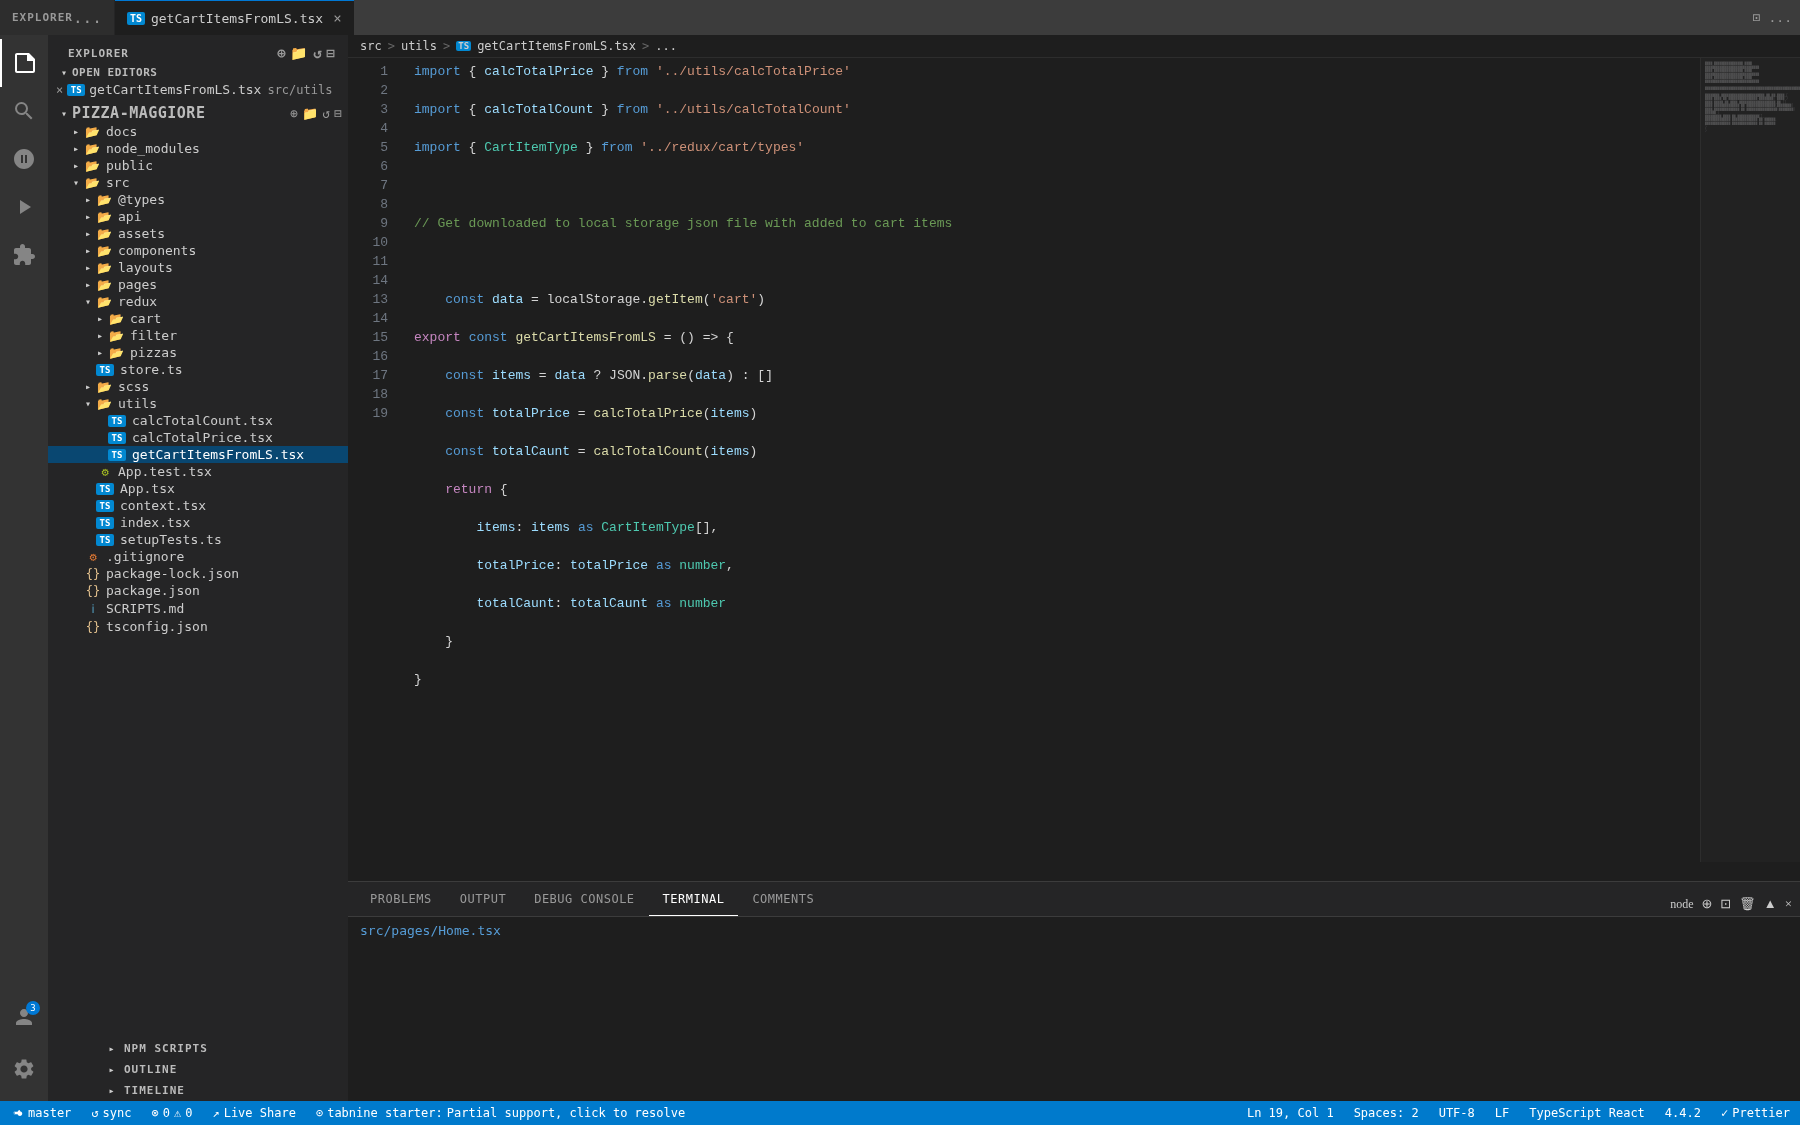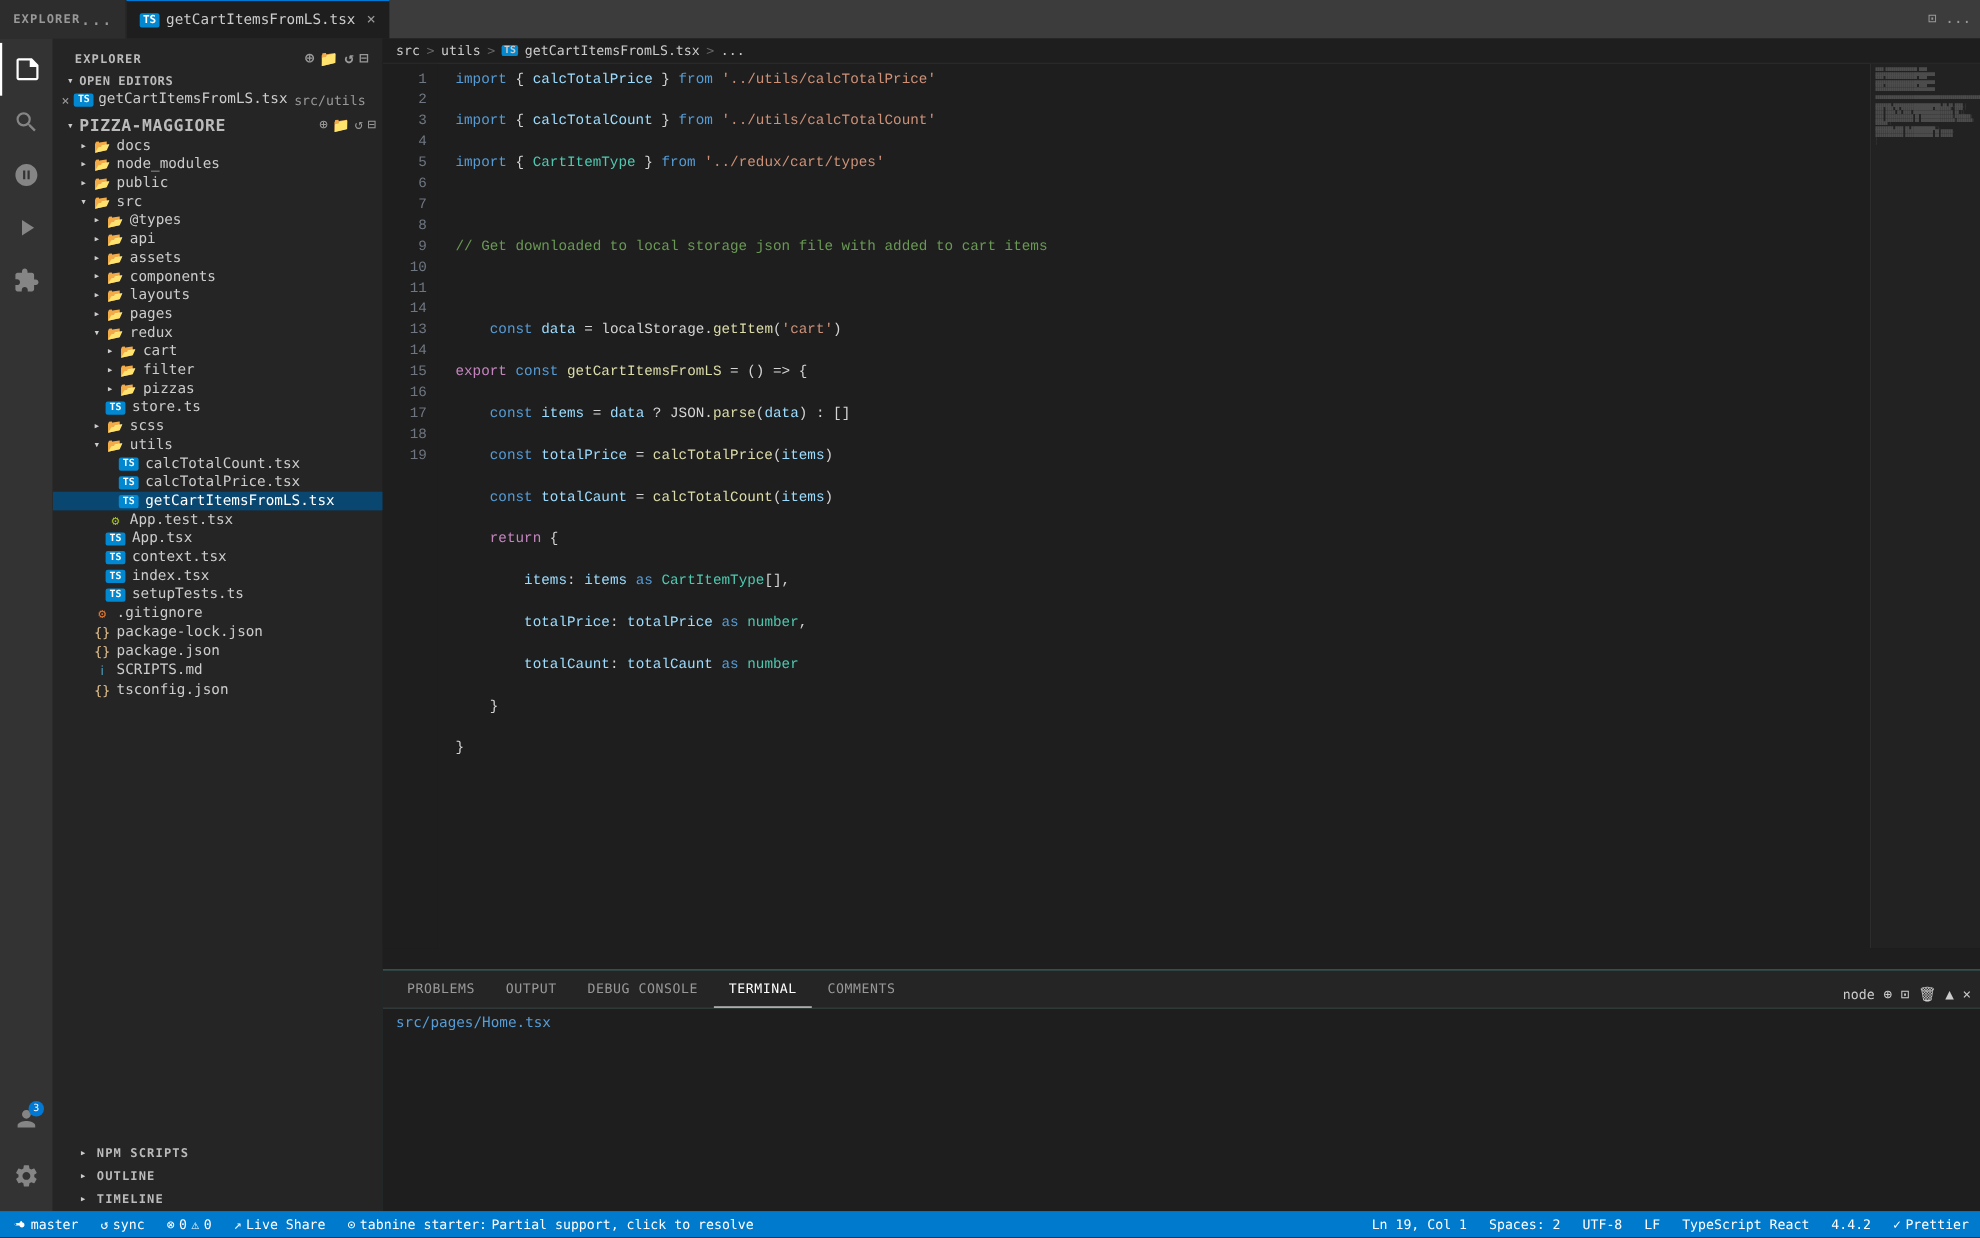--- a/index.html
+++ b/index.html
@@ -285,21 +285,21 @@
       font-size: 3px;
       line-height: 3.5px;
       color: #888;
       padding: 4px;
       overflow: hidden;
     }
 
     
     #bottom-panel {
       height: 220px;
-      background: #5eead4;
+      background: #fca5a5;
       border-top: 1px solid #3c3c3c;
       display: flex;
       flex-direction: column;
       flex-shrink: 0;
       margin-top: 19px;
     }
     .panel-tabs {
       display: flex;
       background: #252526;
       height: 35px;
@@ -323,20 +323,21 @@
       color: #ffffff;
       border-bottom: 1px solid #ffffff;
     }
     .panel-tab-actions {
       margin-left: auto;
       display: flex;
       align-items: center;
       gap: 8px;
       color: #999;
       padding-bottom: 4px;
+      font-family: Liberation Serif, serif;
     }
     .panel-content {
       flex: 1;
       background: #1e1e1e;
       padding: 6px 12px;
       font-family: Consolas, monospace;
       font-size: 13px;
       color: #cccccc;
       overflow-y: auto;
     }
@@ -657,21 +658,21 @@
       <span class="file-icon" style="color:#519aba;">ℹ</span>
       <span>SCRIPTS.md</span>
     </div>
 
     <div class="tree-item tree-indent-1">
       <span class="chevron empty"></span>
       <span class="file-icon" style="color:#e2c08d;">{}</span>
       <span>tsconfig.json</span>
     </div>
 
-    <div style="margin-top: auto;">
+    <div style="margin-top: auto; padding-left: 36px;">
       <div class="bottom-section-header">
         <span class="chevron closed" style="margin-right:4px;"></span>
         <span>NPM SCRIPTS</span>
       </div>
       <div class="bottom-section-header">
         <span class="chevron closed" style="margin-right:4px;"></span>
         <span>OUTLINE</span>
       </div>
       <div class="bottom-section-header">
         <span class="chevron closed" style="margin-right:4px;"></span>

